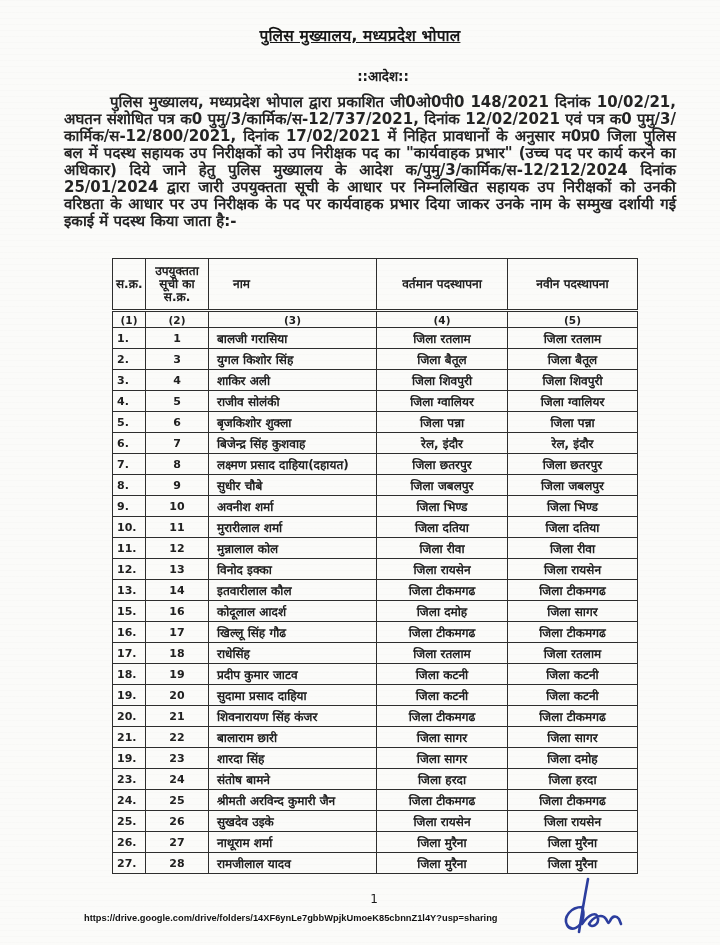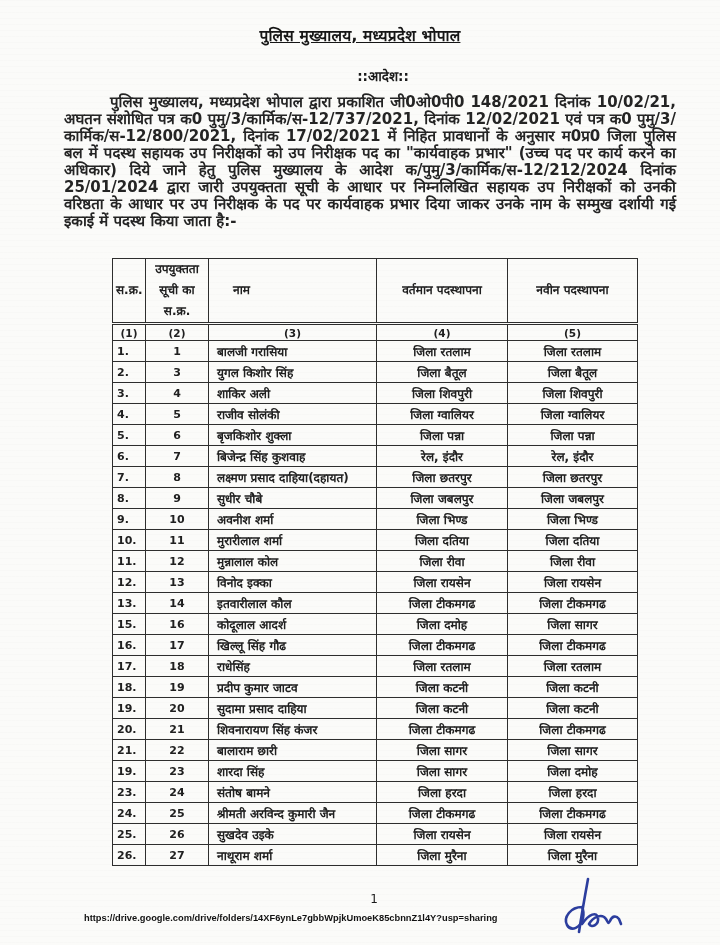--- a/index.html
+++ b/index.html
@@ -40,21 +40,21 @@
     width:525px;border-collapse:collapse;table-layout:fixed;
     background:transparent;
   }
   table.postings th, table.postings td{
     border:1px solid #2e2e2e;
     font-weight:700;color:#202020;
     padding:0 3px;overflow:hidden;white-space:nowrap;
   }
   tr.hdr th{
     height:50px;font-size:12px;text-align:center;vertical-align:middle;
-    border-bottom:3px double #2e2e2e;line-height:21px;white-space:normal;
+    border-bottom:3px double #2e2e2e;line-height:13px;white-space:normal;
   }
   tr.hdr th.col-name{text-align:left;padding-left:24px;}
   tr.colnums td{height:15px;font-size:10.5px;text-align:center;}
   tbody td{height:20px;font-size:12px;vertical-align:middle;}
   tbody td:nth-child(1){text-align:left;padding-left:4px;font-size:11px;}
   tbody td:nth-child(2){text-align:center;font-size:11px;}
   tbody td:nth-child(3){text-align:left;padding-left:8px;}
   tbody td:nth-child(4),tbody td:nth-child(5){text-align:center;}
   .page-number{
     position:absolute;top:892px;left:0;width:748px;
@@ -273,20 +273,27 @@
           <td>जिला रायसेन</td>
           <td>जिला रायसेन</td>
         </tr>
         <tr>
           <td>26.</td>
           <td>27</td>
           <td>नाथूराम शर्मा</td>
           <td>जिला मुरैना</td>
           <td>जिला मुरैना</td>
         </tr>
+        <tr>
+          <td>27.</td>
+          <td>28</td>
+          <td>रामजीलाल यादव</td>
+          <td>जिला मुरैना</td>
+          <td>जिला मुरैना</td>
+        </tr>
       </tbody>
   </table>
 
   <div class="page-number">1</div>
 
   <div class="footer-url">https://drive.google.com/drive/folders/14XF6ynLe7gbbWpjkUmoeK85cbnnZ1l4Y?usp=sharing</div>
 
   <svg class="signature" viewBox="0 0 78 66" xmlns="http://www.w3.org/2000/svg">
     <g fill="none" stroke="#2c3e9e" stroke-width="2.6" stroke-linecap="round" stroke-linejoin="round">
       <path d="M30,3 C28,14 24,36 21,56"></path>

